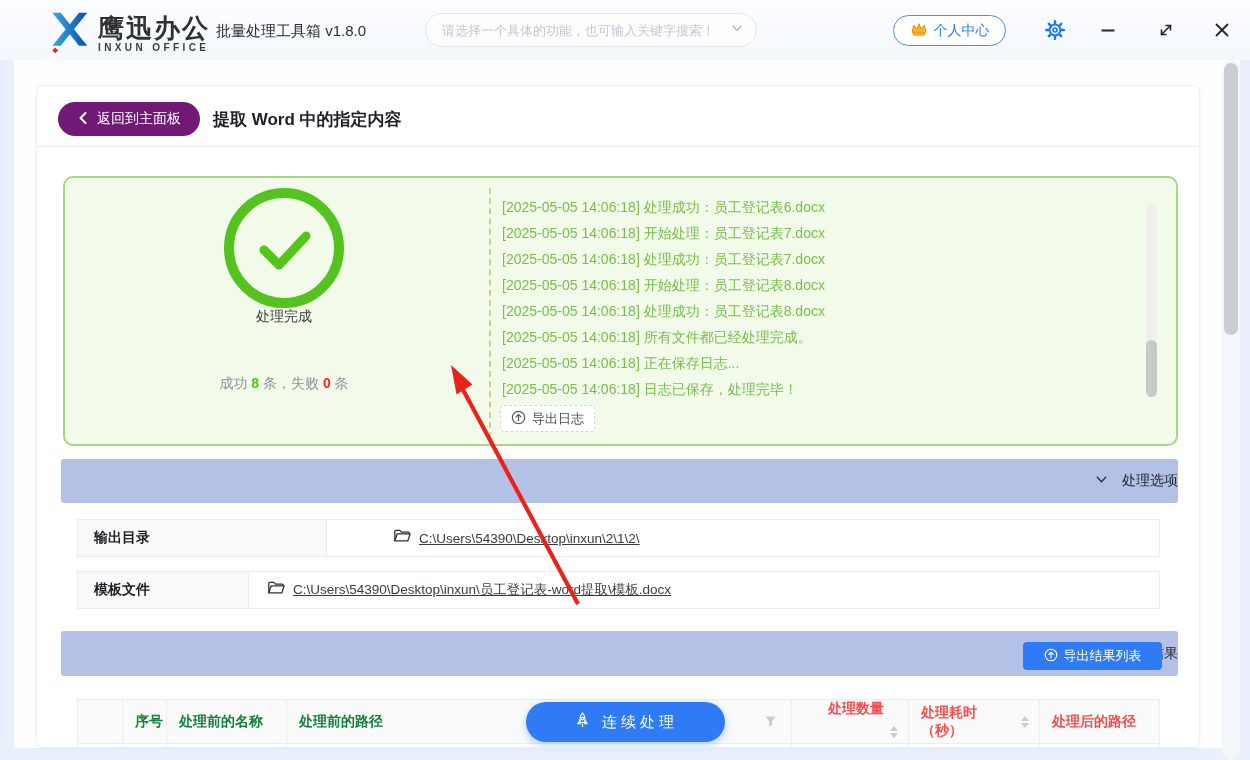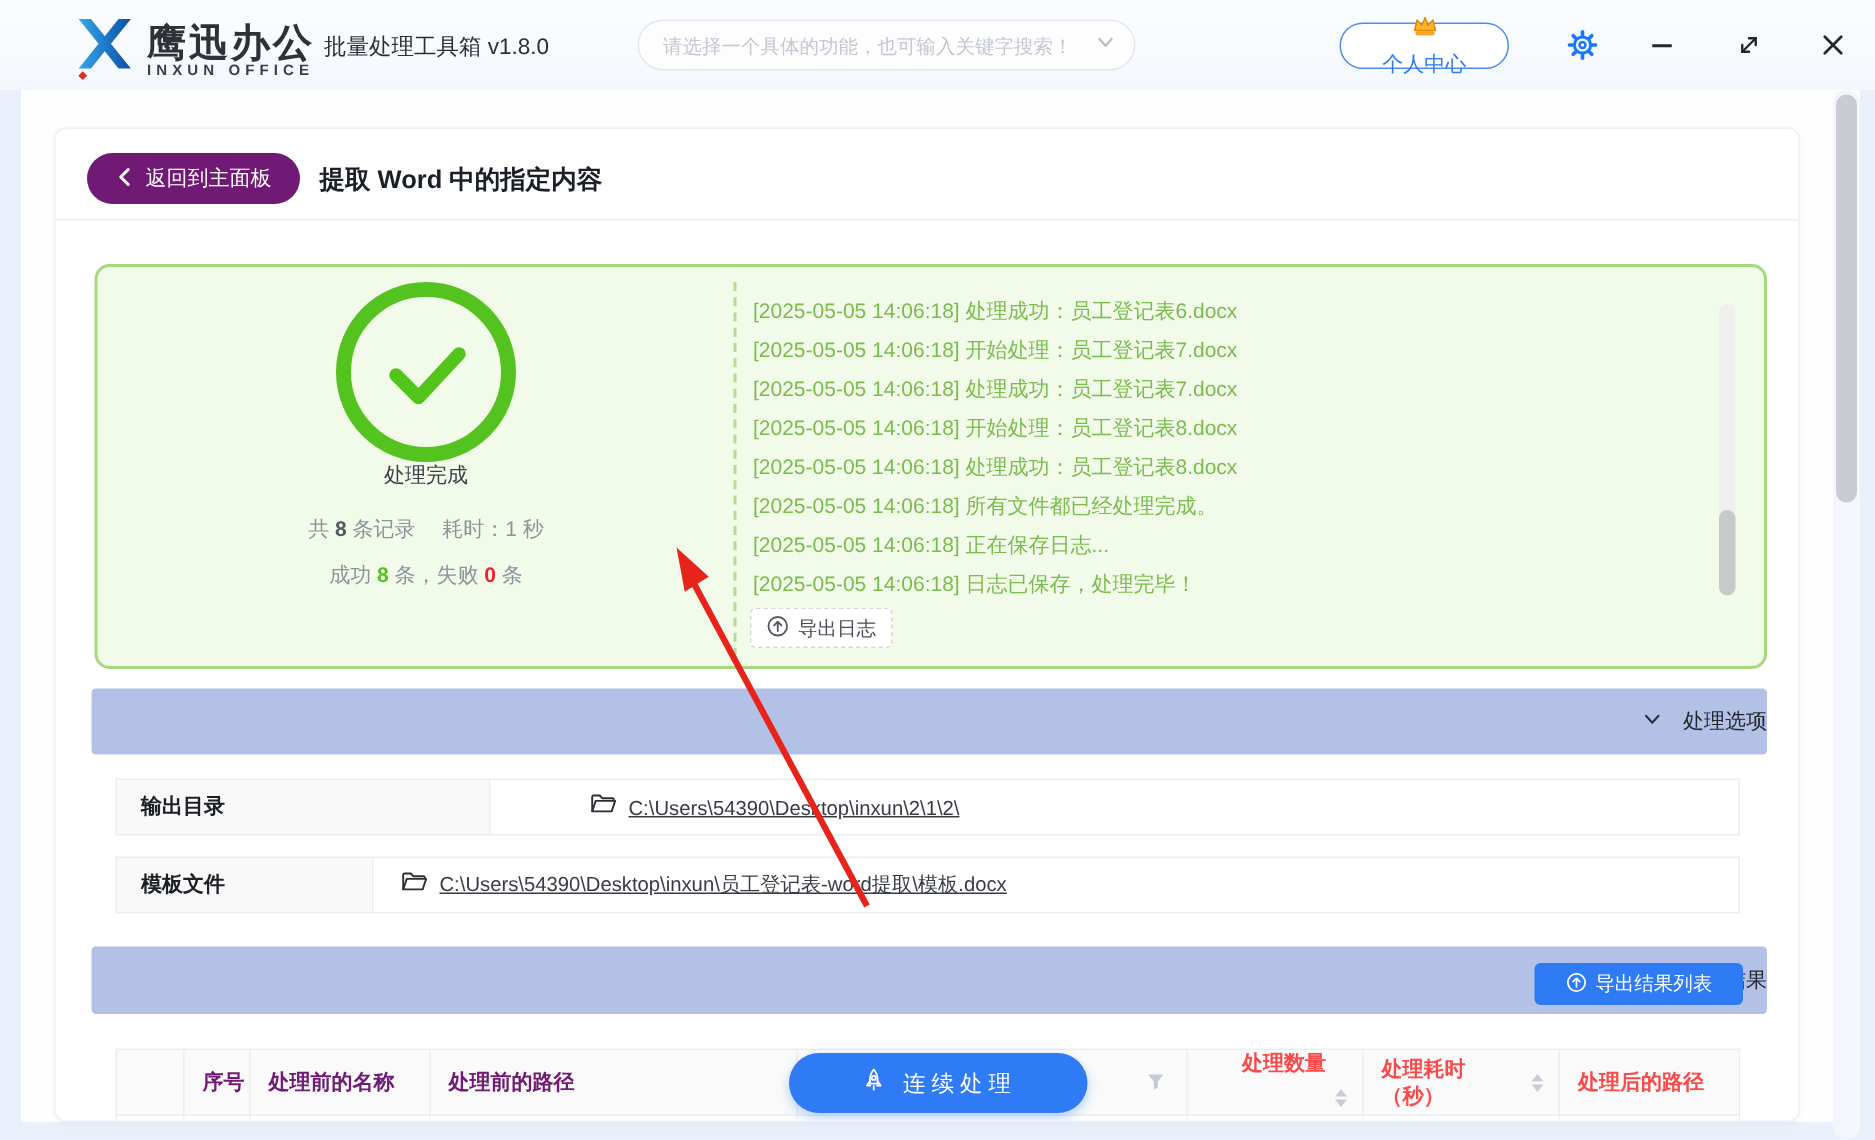--- a/index.html
+++ b/index.html
@@ -20,21 +20,21 @@
   .app-title { position:absolute; left:216px; top:22px; font-size:15px; color:#2b2f34; font-weight:500; }
   .searchbox { position:absolute; left:425px; top:13px; width:332px; height:34px;
     border:1px solid #e4e7ed; border-radius:17px; background:#fdfdfe;
     display:flex; align-items:center; padding:0 12px 0 16px; }
   .searchbox input { flex:1; border:none; outline:none; background:transparent;
     font-size:13px; color:#5a5f66; font-family:inherit; }
   .searchbox input::placeholder { color:#c3c8d1; }
   .user-center { position:absolute; left:893px; top:15px; width:113px; height:31px;
     border:1px solid #4a8df5; border-radius:16px; background:#fff; cursor:pointer;
     display:flex; align-items:center; justify-content:center; gap:6px;
-    font-size:14px; color:#2f7bf5;flex-direction:column; }
+    font-size:14px; color:#2f7bf5; }
   .win-icon { position:absolute; top:22px; width:16px; height:16px; cursor:pointer; }
   .gear-btn { position:absolute; left:1045px; top:20px; width:20px; height:20px; cursor:pointer; }
 
   
   .content-surface { position:absolute; left:14px; top:60px; width:1226px; height:688px; background:#fefefe; }
   .page-card { position:absolute; left:36px; top:85px; width:1164px; height:663px;
     background:#fff; border:1px solid #eef0f4; border-radius:8px;
     box-shadow:0 1px 4px rgba(30,60,120,.05); overflow:hidden; }
 
   
@@ -91,21 +91,21 @@
   .opt-value { display:flex; align-items:center; gap:8px; }
   .row-out .opt-value { margin-left:66px; }
   .row-tpl .opt-value { margin-left:18px; }
   .path-link { font-size:13.5px; color:#383c42; text-decoration:underline; cursor:pointer; }
 
   
   .res-table { position:absolute; left:40px; top:613px; width:1083px; height:70px;
     border:1px solid #ebedf0; }
   .thead { display:flex; height:44px; background:#fafafa; border-bottom:1px solid #ebedf0; }
   .th { height:100%; border-right:1px solid #ebedf0; display:flex; align-items:center;
-    padding-left:12px; font-size:14px; font-weight:600; color:#701a75; gap:8px; }
+    padding-left:12px; font-size:14px; font-weight:600; color:#15803d; gap:8px; }
   .th:last-child { border-right:none; }
   .th.red { color:#f94b4b; }
   .c0{width:45px;} .c1{width:44px;} .c2{width:120px;} .c3{width:245px;}
   .c4{width:260px; position:relative;} .c5{width:117px;flex-direction:column;} .c6{width:131px;} .c7{flex:1;}
   .c4 .hidden-label { position:absolute; left:156px; }
   .c4 .filter-wrap { position:absolute; left:232px; top:15px; cursor:pointer; }
   .sorter { display:flex; flex-direction:column; gap:2px; cursor:pointer; margin-left:auto; margin-right:10px; }
   .tri-up { width:0; height:0; border-left:4px solid transparent; border-right:4px solid transparent; border-bottom:5px solid #c8ccd4; }
   .tri-down { width:0; height:0; border-left:4px solid transparent; border-right:4px solid transparent; border-top:5px solid #c8ccd4; }
   .tbody-row { display:flex; height:25px; background:#fff; }
@@ -225,26 +225,20 @@
   <div class="head-divider"></div>
 
   <div class="success-panel">
     <div class="ok-circle">
       <svg width="100" height="100" viewBox="0 0 100 100" style="position:absolute;left:0;top:0;">
         <polyline points="30,52 45,67 72,38" fill="none" stroke="#52c41a" stroke-width="9" stroke-linecap="round" stroke-linejoin="round"></polyline>
       </svg>
     </div>
     <div class="status-title">处理完成</div>
 
-    <div class="sum-line1">
-      <span>共</span>
-      <span class="n-total">8</span>
-      <span>条记录</span>
-      <span style="margin-left:14px;">耗时：</span><span>1 秒</span>
-    </div>
     <div class="sum-line2">
       <span>成功</span>
       <span class="n-ok">8</span>
       <span>条，失败</span>
       <span class="n-fail">0</span>
       <span>条</span>
     </div>
 
     <div class="log-area">
       <div class="log-line">[2025-05-05 14:06:18] 处理成功：员工登记表6.docx</div>

